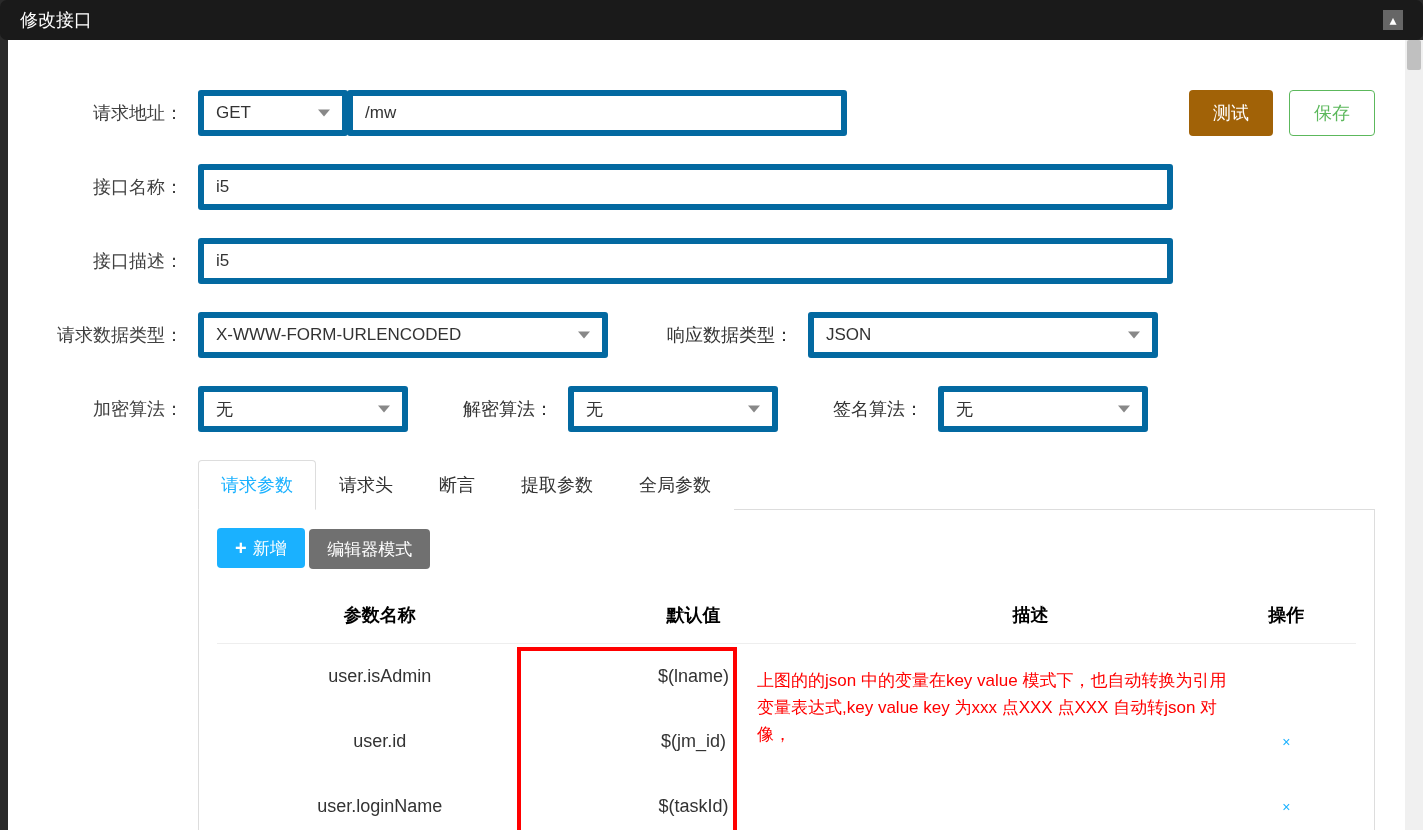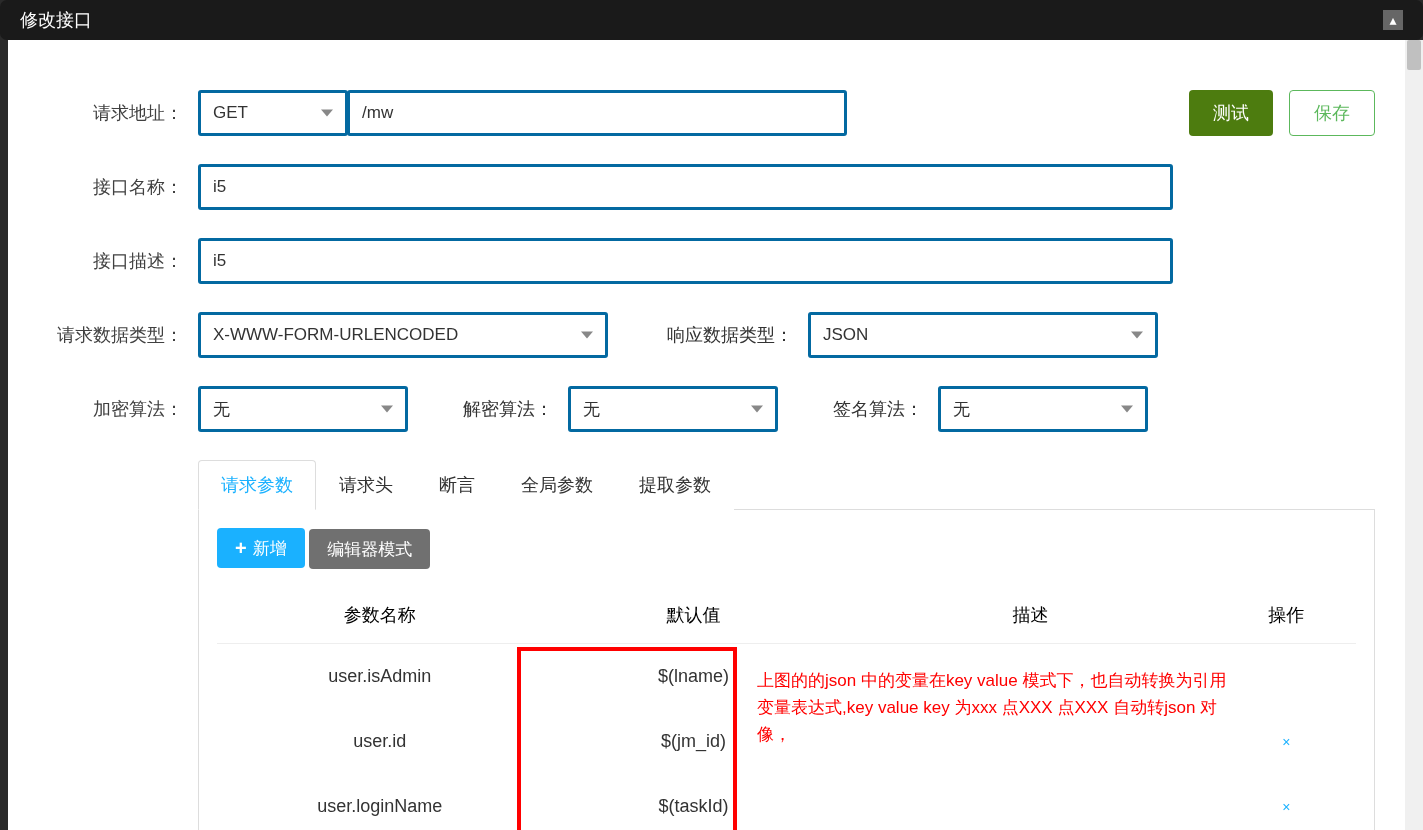--- a/index.html
+++ b/index.html
@@ -70,21 +70,21 @@
       color: #404040;
     }
     .form-label-sm {
       text-align: right;
       padding-right: 15px;
       font-size: 18px;
       color: #333;
     }
     .select-box, .input-box {
       height: 46px;
-      border: 3px solid #0369a1;
+      border: 6px solid #0369a1;
       border-radius: 3px;
       background: #fff;
       font-size: 17px;
       color: #333;
       padding: 0 12px;
       display: flex;
       align-items: center;
       position: relative;
     }
     .select-box::after {
@@ -93,21 +93,21 @@
       right: 12px;
       top: 50%;
       transform: translateY(-50%);
       width: 0;
       height: 0;
       border-left: 6px solid transparent;
       border-right: 6px solid transparent;
       border-top: 7px solid #888;
     }
     .btn-primary {
-      background: #4d7c0f;
+      background: #a16207;
       color: #fff;
       border: none;
       height: 46px;
       padding: 0 24px;
       font-size: 18px;
       border-radius: 4px;
       cursor: pointer;
     }
     .btn-success-outline {
       background: #fff;
@@ -174,21 +174,21 @@
     }
     .param-table {
       width: 100%;
       margin-top: 18px;
       border-collapse: collapse;
       position: relative;
     }
     .param-table th {
       padding: 16px 12px;
       font-size: 18px;
-      font-weight: normal;
+      font-weight: bold;
       text-align: center;
       border-bottom: 1px solid #eee;
     }
     .param-table td {
       padding: 22px 12px;
       font-size: 18px;
       text-align: center;
       color: #333;
     }
     .th-name { width: 280px; }
@@ -282,22 +282,22 @@
     <div class="select-box" style="width:210px;">
       <span>无</span>
     </div>
   </div>
 
   <div class="tabs-container">
     <div class="tab-list">
       <div class="tab active">请求参数</div>
       <div class="tab">请求头</div>
       <div class="tab">断言</div>
+      <div class="tab">提取参数</div>
       <div class="tab">全局参数</div>
-      <div class="tab">提取参数</div>
     </div>
     <div class="tab-content">
       <button class="btn-add">
         <span class="plus-icon">+</span>
         <span>新增</span>
       </button>
       <button class="btn-dark">编辑器模式</button>
 
       <div style="position:relative;">
         <table class="param-table">

